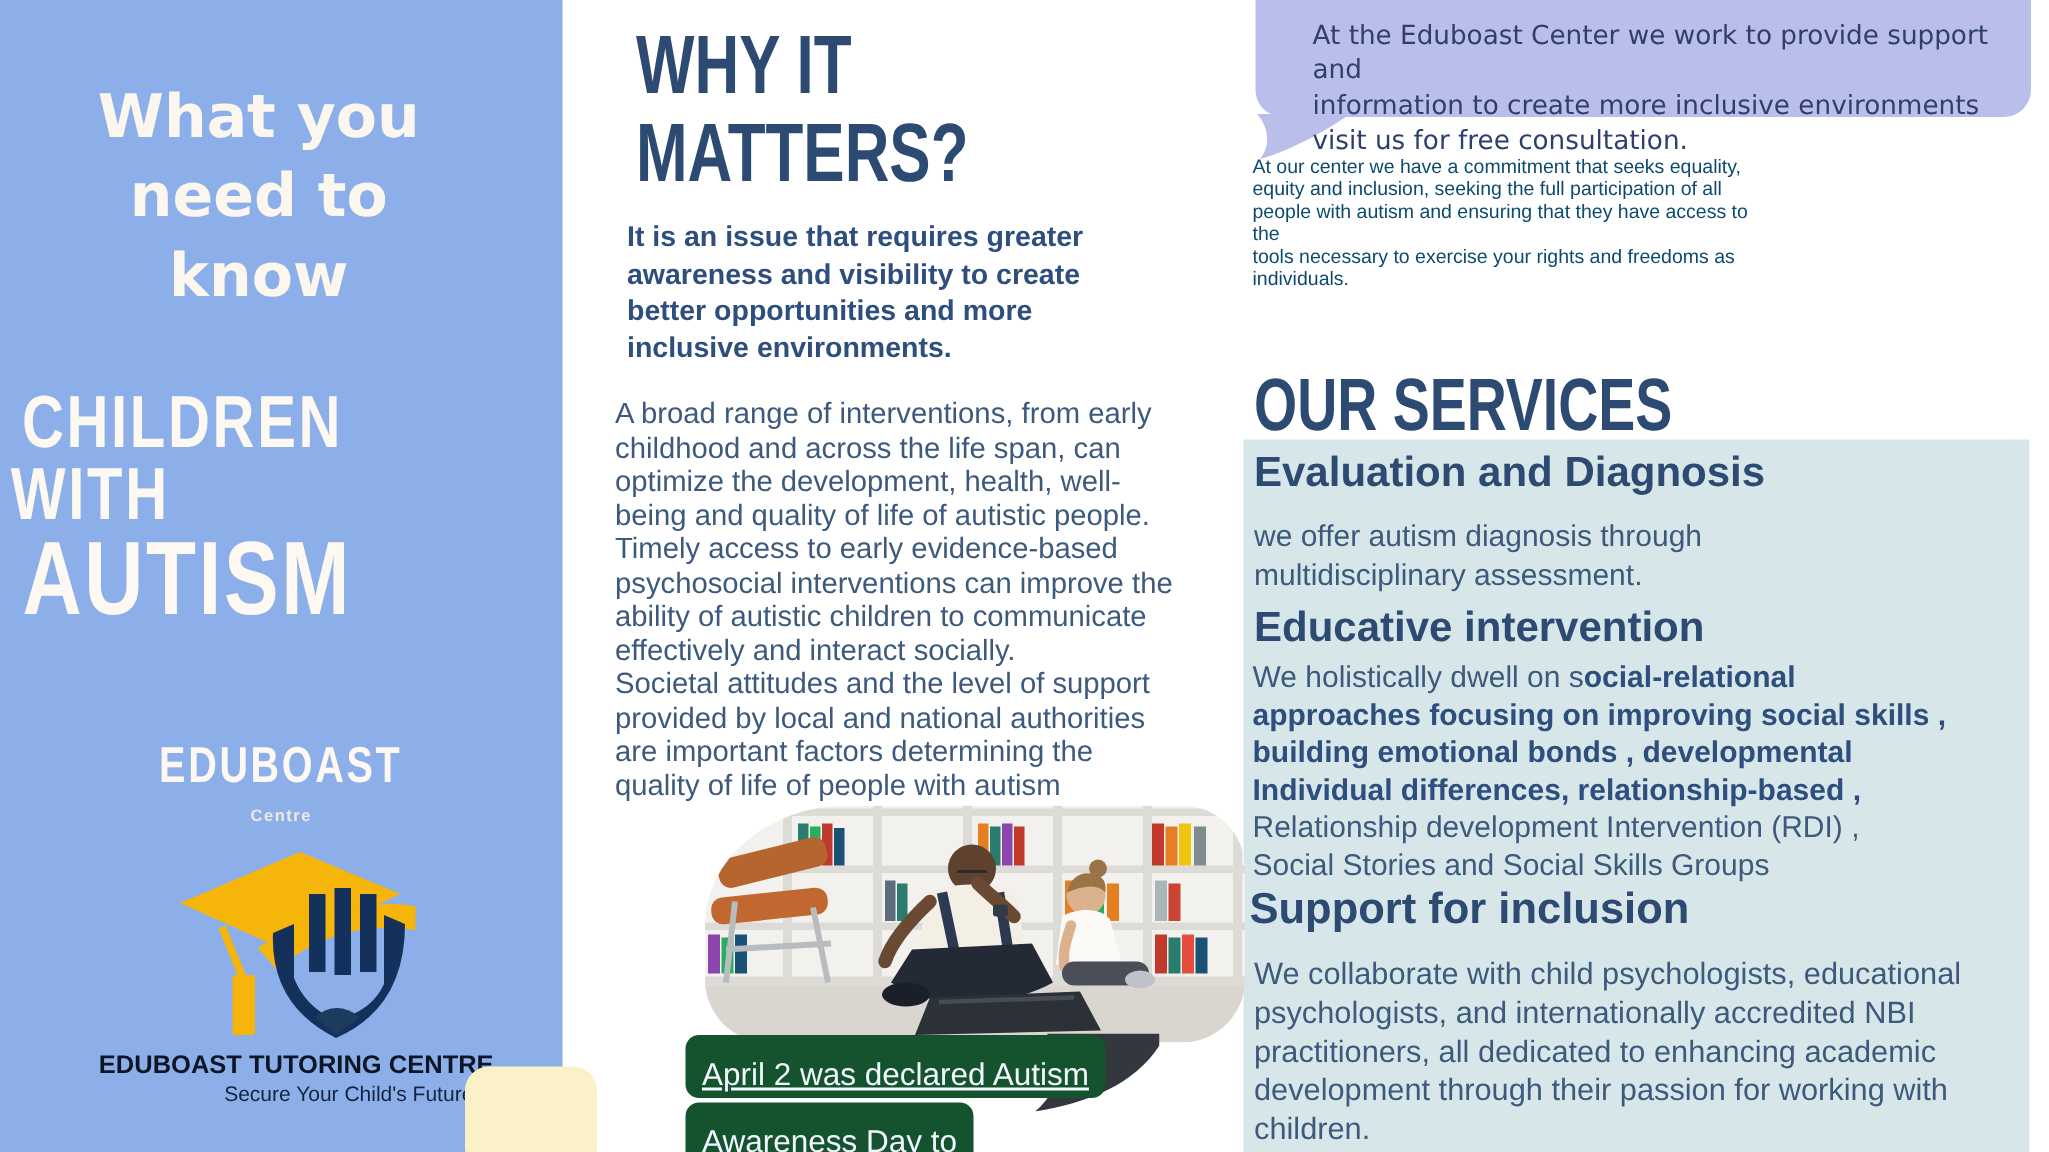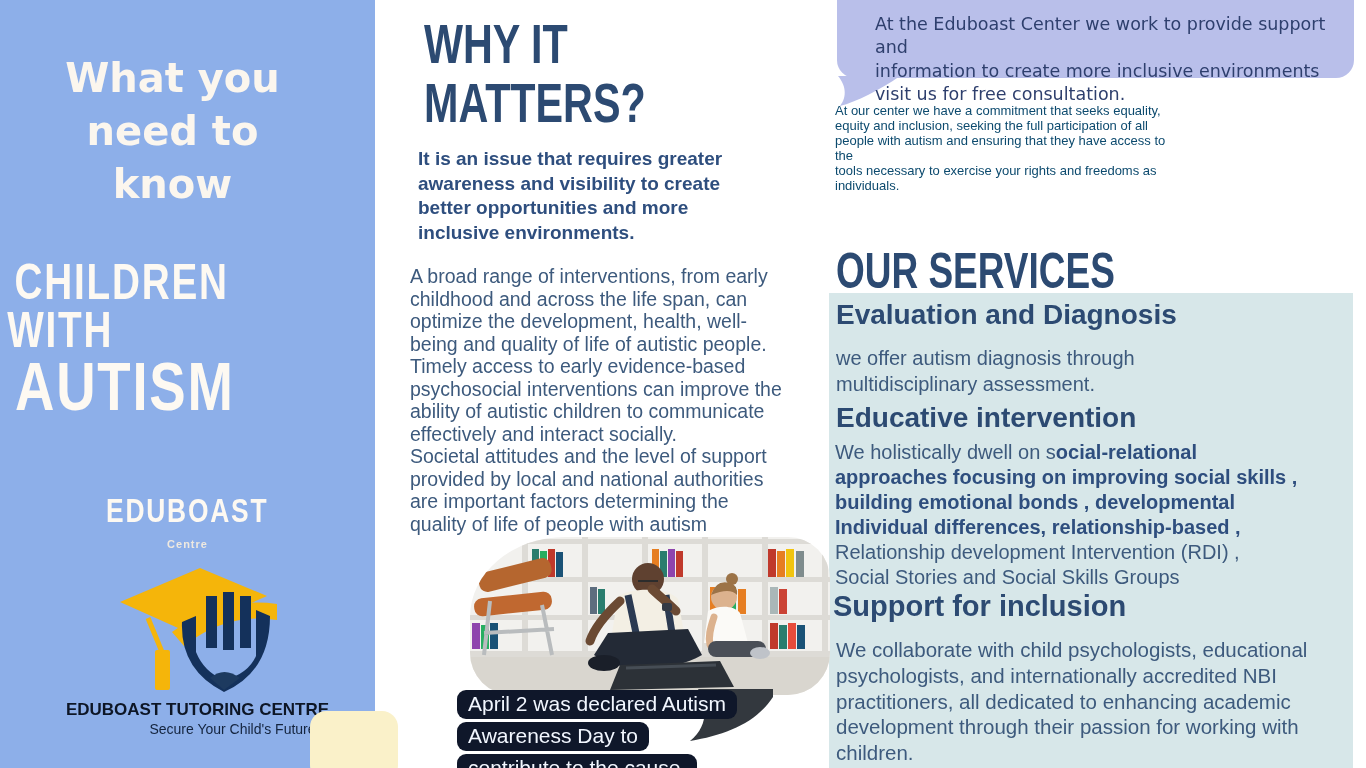--- a/index.html
+++ b/index.html
@@ -27,22 +27,22 @@
   .cream-bubble{left:310px;top:711px;width:88px;height:70px;background:#FAF1C9;border-radius:16px;}
   
   .mid-heading{left:424px;top:16px;color:#2C4A72;font-size:48px;font-weight:800;line-height:1.06;}
   .mid-intro{left:418px;top:147px;width:342px;color:#2E4E7E;font-size:19px;font-weight:bold;line-height:1.29;}
   .mid-para1{left:410px;top:265px;width:380px;color:#3D5A7D;font-size:19.5px;line-height:1.155;}
   .mid-para2{left:410px;top:445px;width:380px;color:#3D5A7D;font-size:19.5px;line-height:1.155;}
   .photo{left:470px;top:537px;width:360px;height:158px;overflow:hidden;z-index:2;
          border-radius:95px 42px 42px 42px / 80px 42px 42px 42px;}
   .photo-tail{left:688px;top:689px;z-index:3;}
   .caption{left:457px;top:690px;z-index:5;}
-  .caption div{display:table;background:#0f172a;color:#F2F7FF;font-size:21px;line-height:24px;
-               padding:2px 11px 3px;border-radius:9px;margin-bottom:3px;}
+  .caption div{display:table;background:#14532d;color:#F2F7FF;font-size:21px;line-height:24px;
+               padding:15px 11px 3px;border-radius:9px;margin-bottom:3px;text-decoration:underline;}
   
   .r-bubble{left:837px;top:0;width:517px;height:78px;background:#B9BFEA;border-radius:0 0 18px 18px;}
   .r-bubble-text{left:875px;top:13px;width:465px;color:#2E3F6D;font-size:17.5px;font-weight:500;
                  line-height:1.33;font-family:"DejaVu Sans",sans-serif;}
   .r-bubble-tail{left:838px;top:76px;}
   .r-commitment{left:835px;top:103px;width:528px;color:#0c4a6e;font-size:13px;line-height:1.155;}
   .r-services-h{left:836px;top:243px;color:#2C4A72;font-size:43px;font-weight:800;}
   .teal-panel{left:829px;top:293px;width:524px;height:475px;background:#D7E7E9;}
   .svc-title{color:#2C4A72;font-size:28px;font-weight:bold;}
   .svc-body{color:#3D5A7D;font-size:20px;line-height:1.29;}

